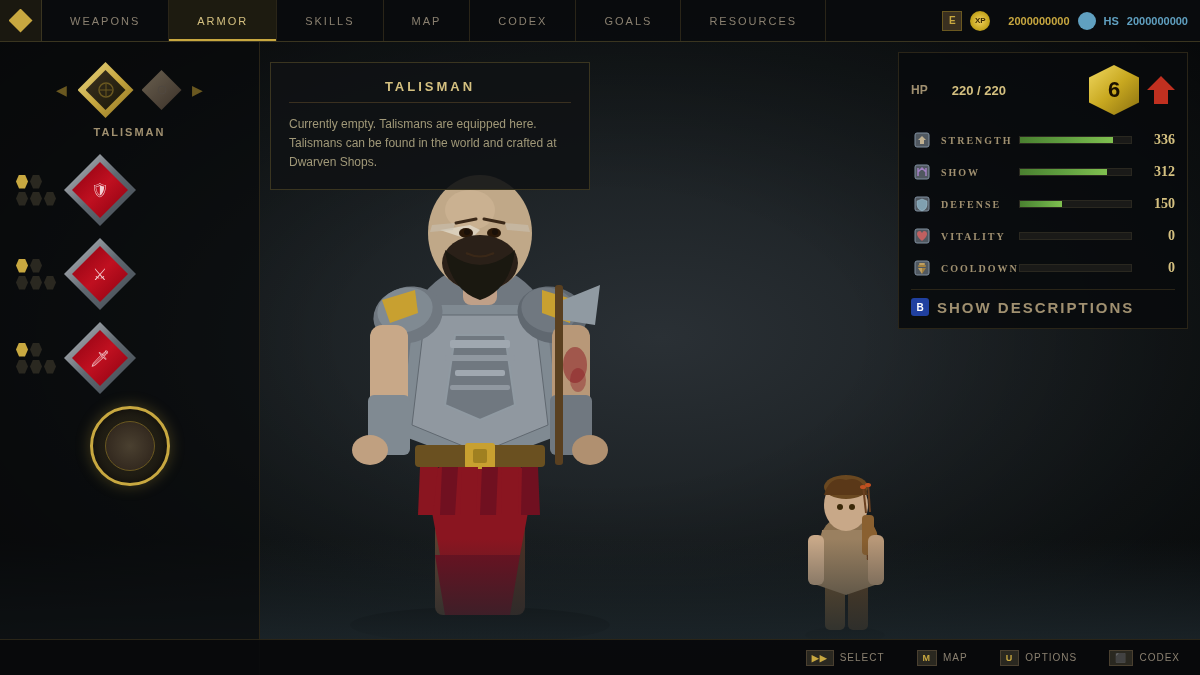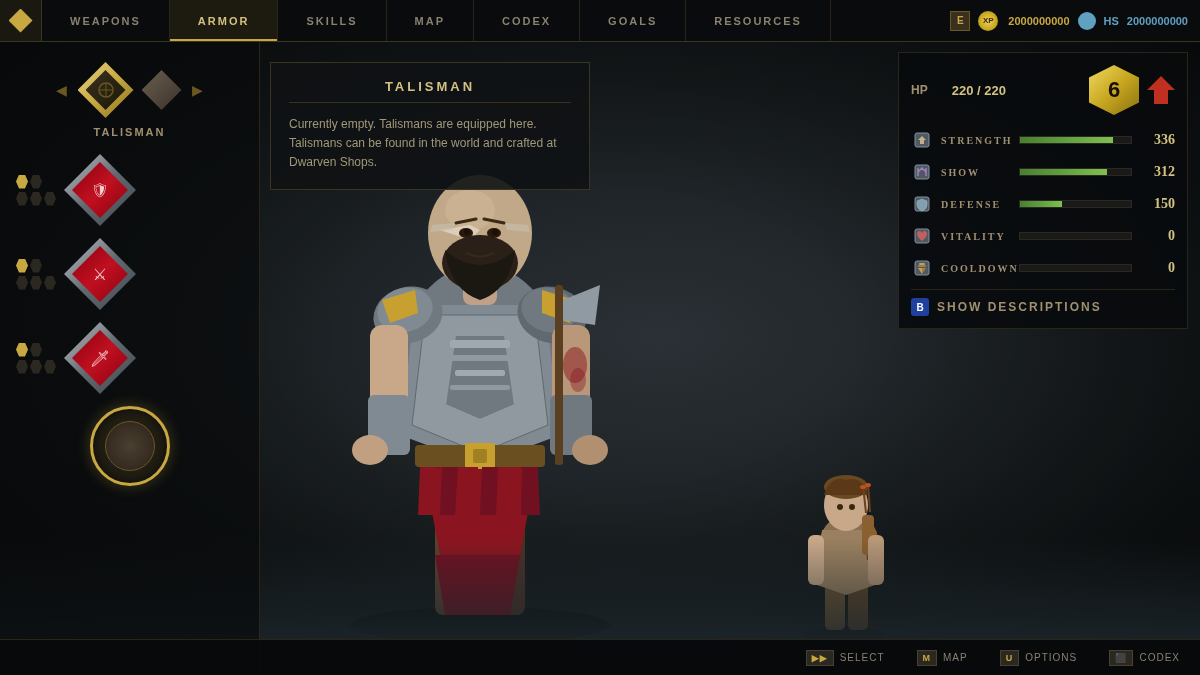--- a/index.html
+++ b/index.html
@@ -76,21 +76,21 @@
       display: flex;
       flex: 1;
     }
 
     .nav-tab {
       padding: 16px 28px;
       display: flex;
       align-items: center;
       justify-content: center;
       font-size: 11px;
-      font-weight: bold;
+      font-weight: normal;
       letter-spacing: 2px;
       color: #8a8070;
       cursor: pointer;
       border-right: 1px solid #2a2518;
       position: relative;
       text-transform: uppercase;
     }
 
     .nav-tab.active {
       color: #d4c080;
@@ -124,21 +124,21 @@
       align-items: center;
       justify-content: center;
       font-size: 10px;
       color: #c8a840;
       font-weight: bold;
     }
 
     .xp-display {
       display: flex;
       align-items: center;
-      gap: 10px;
+      gap: 18px;
       font-size: 11px;
       color: #c8a840;
       font-weight: bold;
     }
 
     .xp-icon {
       width: 20px;
       height: 20px;
       background: radial-gradient(circle, #f0d060 0%, #c8a820 60%, #8a7010 100%);
       border-radius: 50%;
@@ -470,21 +470,21 @@
       display: flex;
       align-items: center;
       justify-content: center;
       font-size: 10px;
       font-weight: bold;
       color: #ffffff;
       flex-shrink: 0;
     }
 
     .show-desc-text {
-      font-size: 12px;
+      font-size: 15px;
       letter-spacing: 2px;
       color: #a09070;
       font-weight: bold;
     }
 
     
     .bottom-bar {
       position: absolute;
       bottom: 0;
       left: 0;

